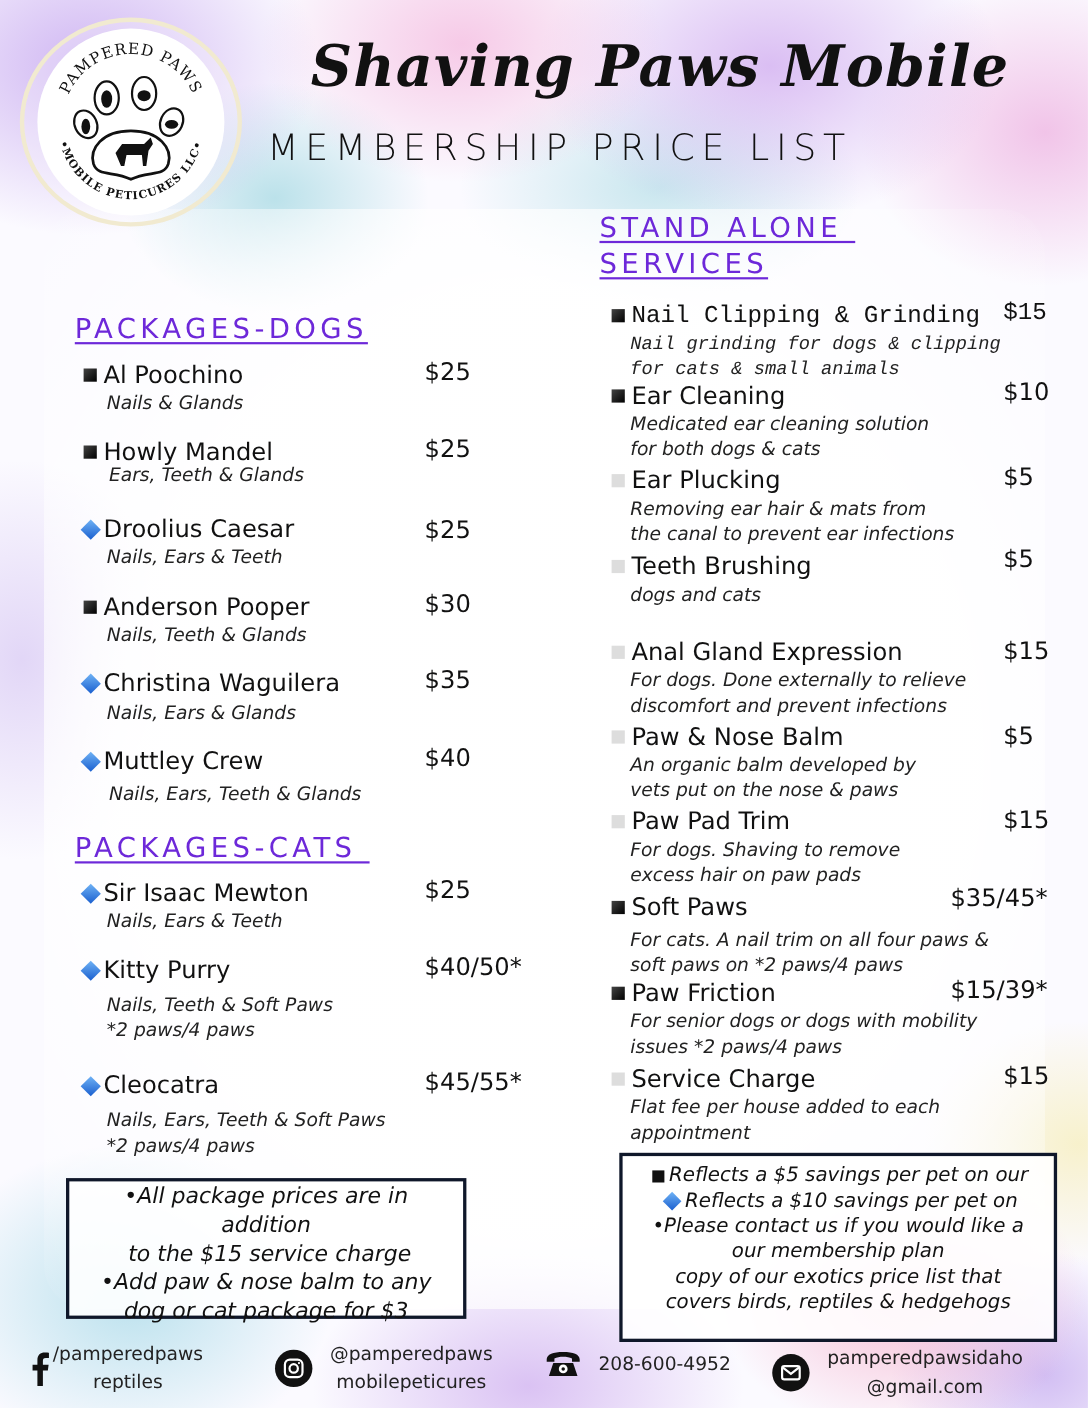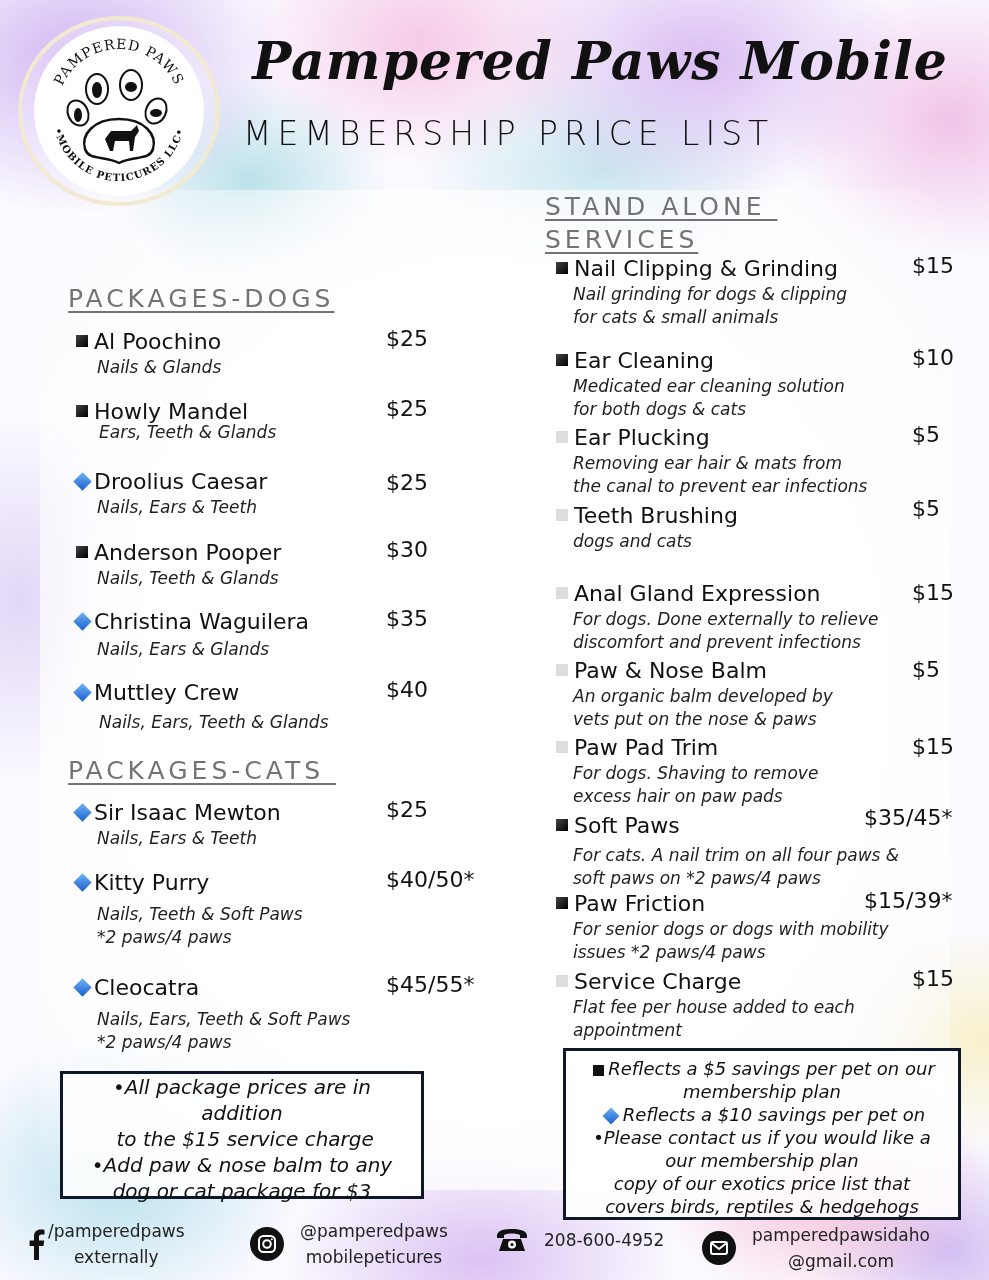--- a/index.html
+++ b/index.html
@@ -52,21 +52,21 @@
     position: absolute; left: 243px; top: 114px; width: 730px;
     font-family: "DejaVu Sans", sans-serif; font-weight: 300;
     font-size: 33px; letter-spacing: 6px; color: #111; white-space: nowrap;
   }
 
   
   .sec-heading {
     position: absolute;
     font-family: "DejaVu Sans", sans-serif;
     font-size: 25px; letter-spacing: 4px; text-decoration: underline;
-    text-underline-offset: 4px; text-decoration-thickness: 2px; color: #737373;
+    text-underline-offset: 4px; text-decoration-thickness: 2px; color: #6d28d9;
     white-space: pre;
   }
 
   
   .pkg {
     position: absolute; left: 72px; width: 420px;
   }
   .pkg-row { display: flex; align-items: center; height: 30px; }
   .bullet { width: 22px; height: 20px; display: flex; align-items: center; justify-content: flex-start; flex-shrink: 0; }
   .sq-black { width: 12px; height: 12px; background: linear-gradient(135deg,#444,#000); margin-left: 4px; }
@@ -130,21 +130,21 @@
       <ellipse cx="96" cy="60" rx="6" ry="5" fill="#111"></ellipse>
       <ellipse cx="43" cy="88" rx="4" ry="7" fill="#111"></ellipse>
       <ellipse cx="121" cy="86" rx="6" ry="4" fill="#111"></ellipse>
 
       <path d="M 84 92 C 110 92 122 108 118 122 C 114 134 100 128 84 136 C 68 128 54 134 50 122 C 46 108 58 92 84 92 Z" fill="none" stroke="#111" stroke-width="2.5"></path>
       <path d="M 70 112 L 76 104 L 96 104 L 102 98 L 104 104 L 100 110 L 98 124 L 95 124 L 94 114 L 80 114 L 78 124 L 75 124 Z" fill="#111"></path>
     </svg>
   </div>
 </div>
 
-<div class="title-script">Pampered Paws Mobile</div>
+<div class="title-script">Shaving Paws Mobile</div>
 <div class="title-sub">MEMBERSHIP PRICE LIST</div>
 
 <div class="sec-heading" style="left:68px; top:284px;">PACKAGES-DOGS</div>
 
 <div class="pkg" style="top:326px;">
   <div class="pkg-row">
       <span class="bullet">
         <span class="sq-black"></span>
       </span>
       <span class="pkg-name">Al Poochino</span>
@@ -234,21 +234,21 @@
       <span class="pkg-name">Cleocatra</span>
     </div>
   <span class="pkg-price">$45/55*</span>
   <div class="pkg-desc" style="margin-top:6px;">Nails, Ears, Teeth &amp; Soft Paws</div>
   <div class="pkg-desc">*2 paws/4 paws</div>
 </div>
 
 <div class="sec-heading" style="left:545px; top:192px;">STAND ALONE </div>
 <div class="sec-heading" style="left:545px; top:225px;">SERVICES</div>
 
-<div class="svc" style="top:253px;">
+<div class="svc" style="top:272px;font-family:Liberation Mono, monospace;">
   <div class="pkg-row">
       <span class="bullet">
         <span class="sq-black"></span>
       </span>
       <span class="pkg-name">Nail Clipping &amp; Grinding</span>
     </div>
   <span class="pkg-price">$15</span>
   <div class="pkg-desc">Nail grinding for dogs &amp; clipping</div>
   <div class="pkg-desc">for cats &amp; small animals</div>
 </div>
@@ -353,38 +353,37 @@
 
 <div class="note-box note-left">
   <div class="note-line">•All package prices are in addition</div>
   <div class="note-line"> to the $15 service charge</div>
   <div class="note-line">•Add paw &amp; nose balm to any</div>
   <div class="note-line">dog or cat package for $3</div>
 </div>
 
 <div class="note-box note-right">
   <div class="note-line"><span class="note-inline-icon sq"></span><span>Reflects a $5 savings per pet on our</span></div>
-  <div class="note-line">membership plan</div>
   <div class="note-line"><span class="note-inline-icon dm"></span><span>Reflects a $10 savings per pet on</span></div>
   <div class="note-line">•Please contact us if you would like a</div>
   <div class="note-line">our membership plan</div>
   <div class="note-line">copy of our exotics price list that</div>
   <div class="note-line">covers birds, reptiles &amp; hedgehogs</div>
 </div>
 
 <div class="footer">
   <div class="f-item" style="left:24px; top:4px;">
     <span class="f-icon" style="width:24px; height:40px;">
       <svg width="18" height="32" viewBox="0 0 18 32">
           <path d="M12 32V18h4.5l.7-5.4H12V9.2c0-1.6.4-2.6 2.7-2.6H17.5V1.8C17 1.7 15.4 1.6 13.6 1.6 9.8 1.6 7 3.9 7 8.3v4.3H2.6V18H7v14z" fill="#111"></path>
         </svg>
     </span>
     <div class="f-text" style="">
       <div>/pamperedpaws</div>
-      <div>externally</div>
+      <div>reptiles</div>
     </div>
   </div>
 
   <div class="f-item" style="left:250px; top:4px;">
     <span class="f-icon" style="width:34px; height:34px; border-radius:50%; background:#111;">
       <svg width="20" height="20" viewBox="0 0 20 20">
           <rect x="2" y="2" width="16" height="16" rx="4.5" fill="none" stroke="#fff" stroke-width="2"></rect>
           <circle cx="10" cy="10" r="3.8" fill="none" stroke="#fff" stroke-width="2"></circle>
           <circle cx="14.8" cy="5.2" r="1" fill="#fff"></circle>
         </svg>

